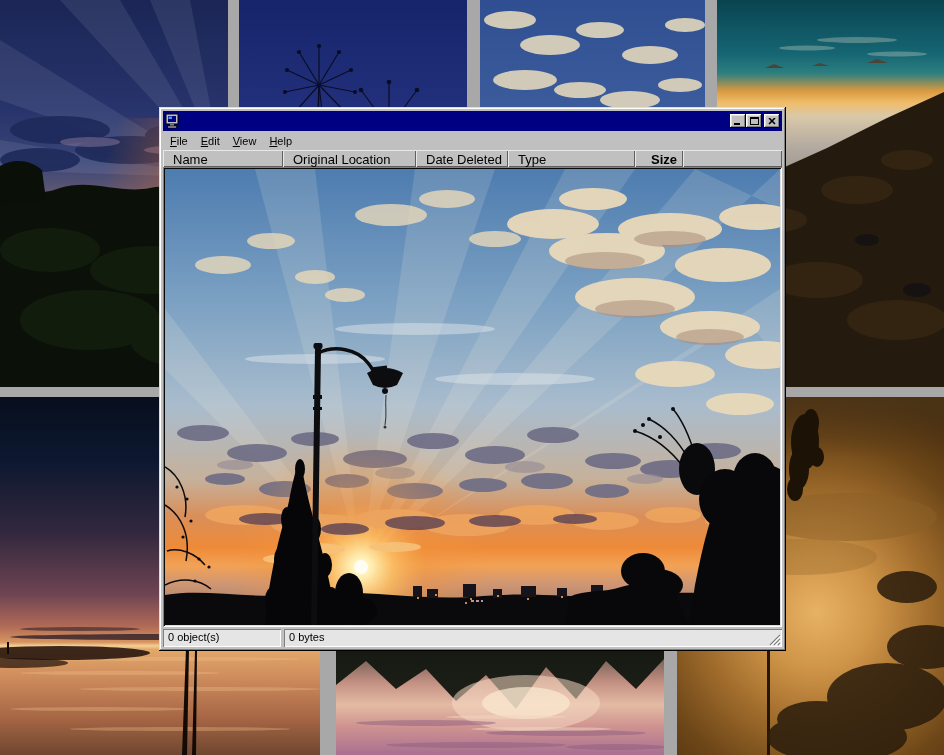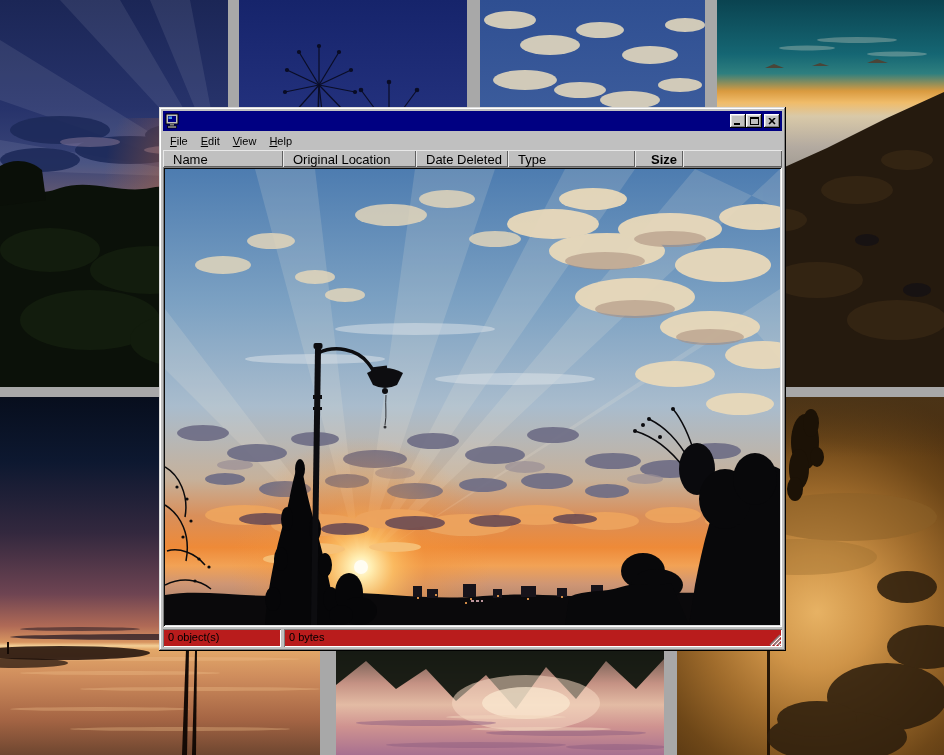--- a/index.html
+++ b/index.html
@@ -56,21 +56,21 @@
   .client {
     flex:1 1 auto; position:relative; background:#87a5c0;
     box-shadow: inset 1px 1px 0 #808080, inset -1px -1px 0 #fff,
                 inset 2px 2px 0 #0a0a0a, inset -2px -2px 0 #dfdfdf;
     padding:2px;
   }
   .client svg { display:block; width:100%; height:100%; }
 
   .statusbar { flex:0 0 auto; height:18px; margin-top:2px; display:flex; gap:3px; }
   .spanel {
-    font-size:11px; color:#000; padding:2px 5px 0 5px; background:#b91c1c;
+    font-size:11px; color:#000; padding:2px 5px 0 5px; background:#e5e5e5;
     box-shadow: inset 1px 1px 0 #808080, inset -1px -1px 0 #fff;
     white-space:nowrap; overflow:hidden;
   }
   .sp1 { width:118px; }
   .sp2 { flex:1 1 auto; position:relative; }
   .grip { position:absolute; right:1px; bottom:1px; width:12px; height:12px; }
 </style>
 </head>
 <body>
 

